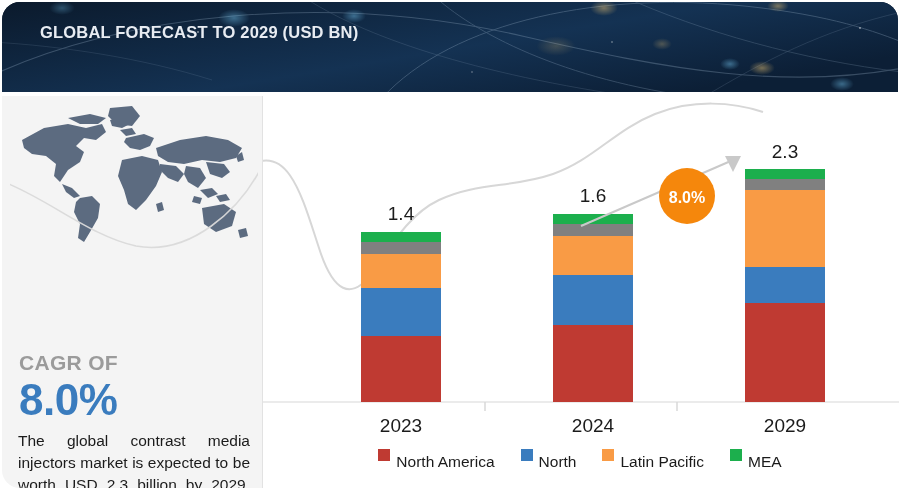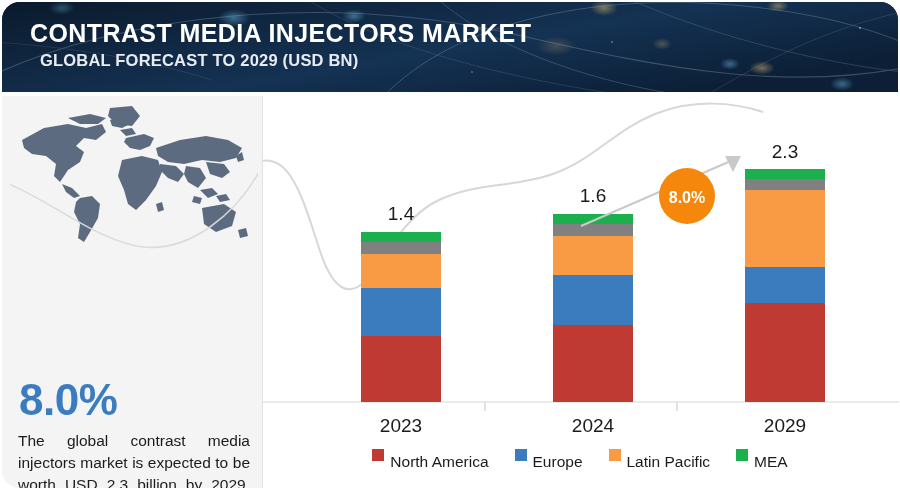--- a/index.html
+++ b/index.html
@@ -201,21 +201,20 @@
         <ellipse cx="60" cy="6" rx="13" ry="7" fill="url(#glow1)" opacity="0.7"></ellipse>
       </g>
       <g fill="#ffffff" opacity="0.55">
         <circle cx="196" cy="30" r="0.9"></circle>
         <circle cx="610" cy="40" r="0.8"></circle>
         <circle cx="858" cy="26" r="0.9"></circle>
         <circle cx="470" cy="70" r="0.7"></circle>
       </g>
     </svg>
     <div class="header-text">
-      <div class="header-title">CONTRAST MEDIA INJECTORS MARKET</div>
       <div class="header-sub">GLOBAL FORECAST TO 2029 (USD BN)</div>
     </div>
   </div>
 
   <div class="left-panel">
 
     <div class="map-wrap">
       <svg width="248" height="145" viewBox="0 0 248 145">
         <g fill="#5c6b80">
 
@@ -246,20 +245,21 @@
 
           <path d="M192,104 L214,100 L226,108 L222,122 L206,128 L194,120 Z"></path>
           <path d="M228,126 L236,124 L238,132 L230,134 Z"></path>
 
           <path d="M226,52 L232,48 L234,56 L228,58 Z"></path>
         </g>
         <path d="M-6,78 C40,96 80,132 126,142 C180,152 230,106 252,62" fill="none" stroke="#d9d9d9" stroke-width="1.6" opacity="0.95"></path>
       </svg>
     </div>
 
+    <div class="cagr-label">CAGR OF</div>
     <div class="cagr-value">8.0%</div>
     <div class="blurb">The global contrast media injectors market is expected to be worth USD 2.3 billion by 2029, growing at a CAGR of 8.0% during the forecast period.</div>
   </div>
 
   <div class="chart-panel">
     <svg class="chart-svg" width="636" height="392" viewBox="0 0 636 392">
 
       <path d="M-14,70 C26,46 40,104 56,152 C70,196 88,206 110,176 C128,150 146,118 176,104 C214,86 250,92 290,78 C330,64 352,34 392,18 C430,3 470,6 500,16" fill="none" stroke="#d7d7d7" stroke-width="2"></path>
 
       <line x1="0" y1="306" x2="636" y2="306" stroke="#e4e4e4" stroke-width="1.5"></line>
@@ -305,21 +305,21 @@
     </svg>
   </div>
 
   <div class="legend">
     <div class="legend-item">
       <span class="legend-swatch" style="background:#bf3a32"></span>
       <span class="legend-text">North America</span>
     </div>
     <div class="legend-item">
       <span class="legend-swatch" style="background:#3a7cbe"></span>
-      <span class="legend-text">Europe</span>
+      <span class="legend-text">North</span>
     </div>
     <div class="legend-item">
       <span class="legend-swatch" style="background:#f99b45"></span>
       <span class="legend-text">Latin Pacific</span>
     </div>
     <div class="legend-item">
       <span class="legend-swatch" style="background:#1caf4d"></span>
       <span class="legend-text">MEA</span>
     </div>
   </div>

